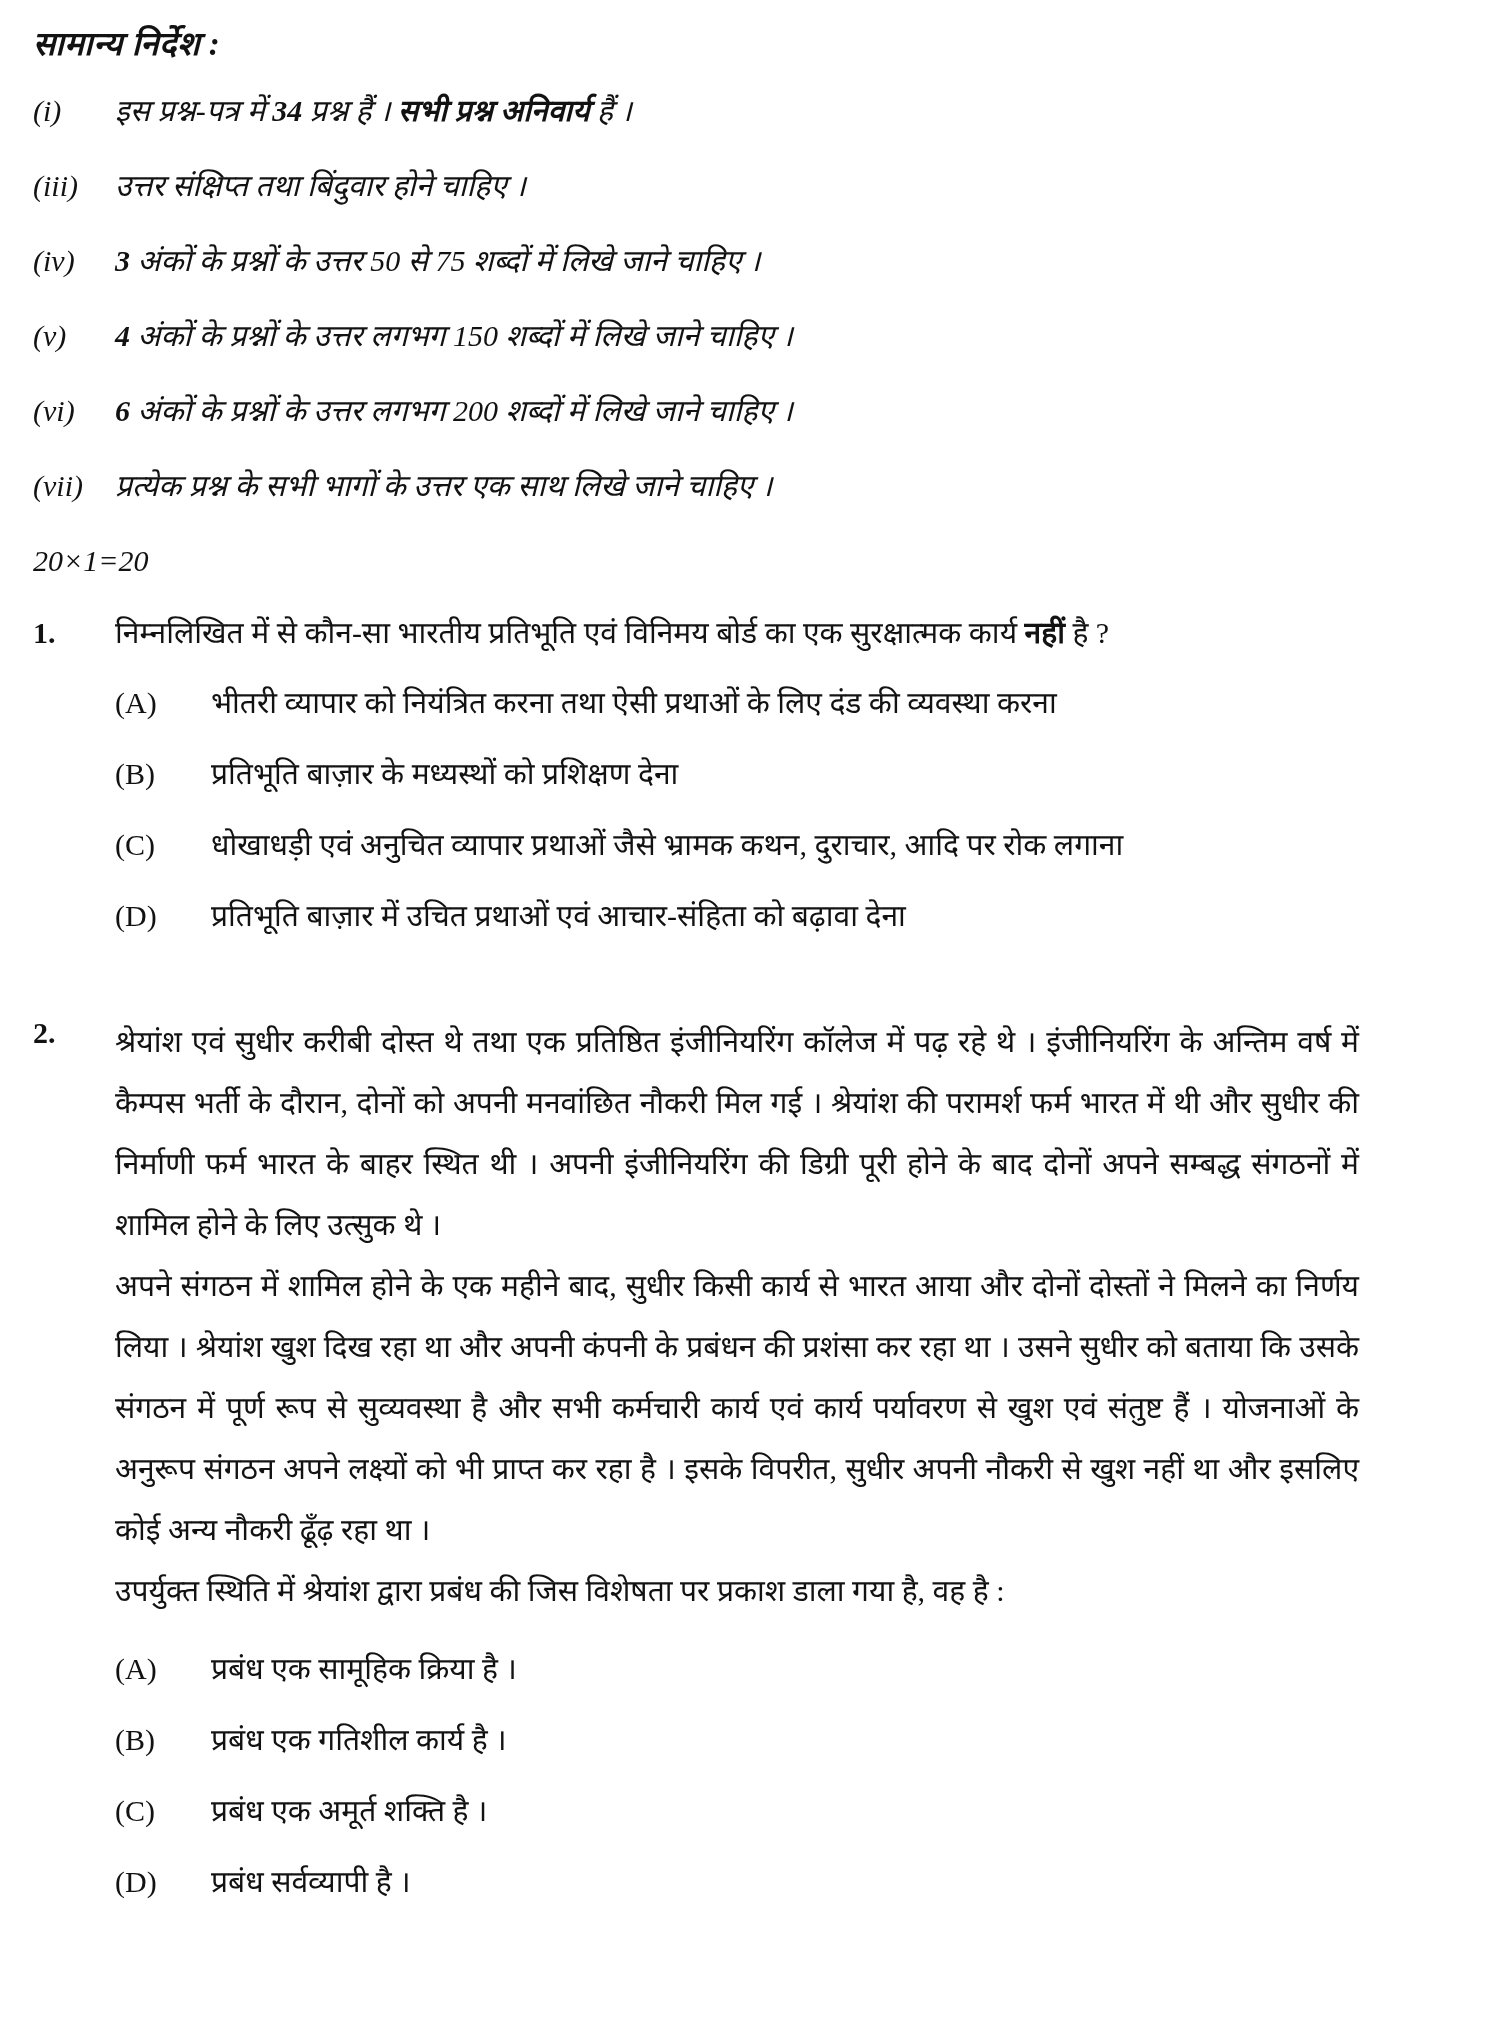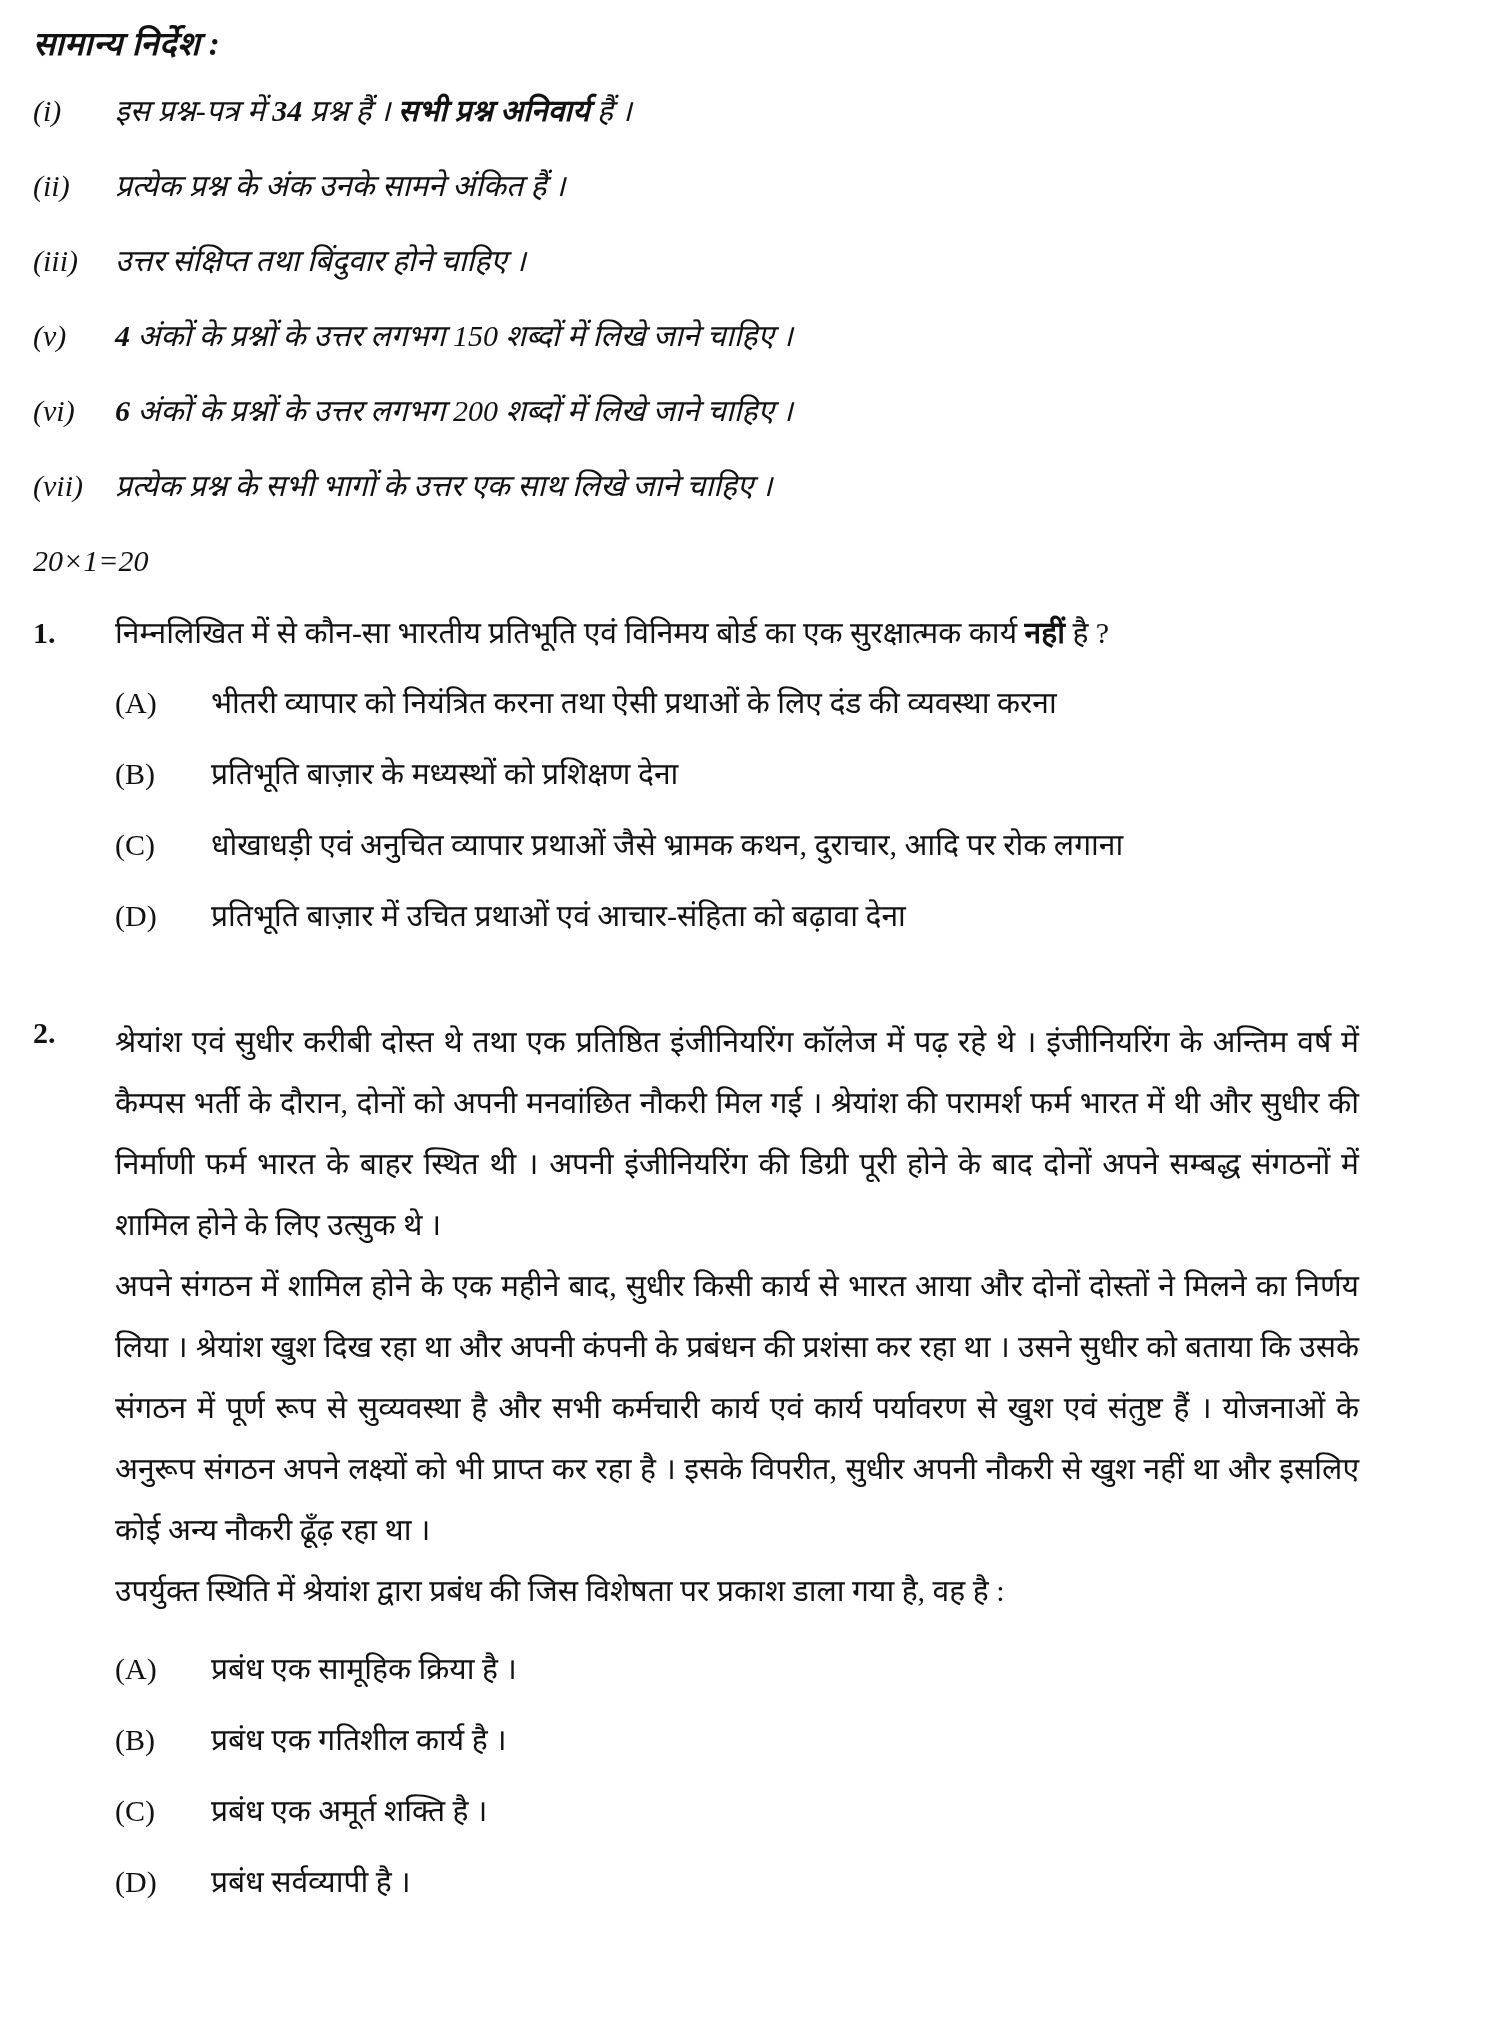--- a/index.html
+++ b/index.html
@@ -82,26 +82,26 @@
 
   <div class="gi-heading">सामान्य निर्देश :</div>
 
 
   <div>
     <div class="inst-row">
       <span class="num">(i)</span>
       <span class="txt"><span>इस प्रश्न-पत्र में </span><b>34</b><span> प्रश्न हैं । </span><b>सभी प्रश्न अनिवार्य</b><span> हैं ।</span></span>
     </div>
     <div class="inst-row">
-      <span class="num">(ii)</span>
-      <span class="txt"><span>प्रत्येक प्रश्न के अंक उनके सामने अंकित हैं ।</span></span>
+      <span class="num">(iii)</span>
+      <span class="txt"><span>उत्तर संक्षिप्त तथा बिंदुवार होने चाहिए ।</span></span>
     </div>
     <div class="inst-row">
-      <span class="num">(iii)</span>
-      <span class="txt"><span>उत्तर संक्षिप्त तथा बिंदुवार होने चाहिए ।</span></span>
+      <span class="num">(iv)</span>
+      <span class="txt"><b>3</b><span> अंकों के प्रश्नों के उत्तर 50 से 75 शब्दों में लिखे जाने चाहिए ।</span></span>
     </div>
     <div class="inst-row">
       <span class="num">(v)</span>
       <span class="txt"><b>4</b><span> अंकों के प्रश्नों के उत्तर लगभग 150 शब्दों में लिखे जाने चाहिए ।</span></span>
     </div>
     <div class="inst-row">
       <span class="num">(vi)</span>
       <span class="txt"><b>6</b><span> अंकों के प्रश्नों के उत्तर लगभग 200 शब्दों में लिखे जाने चाहिए ।</span></span>
     </div>
     <div class="inst-row">

